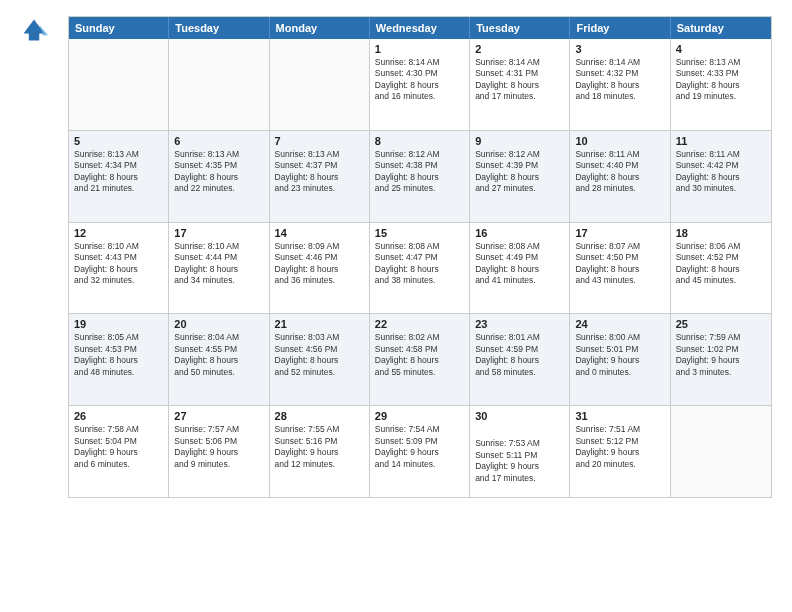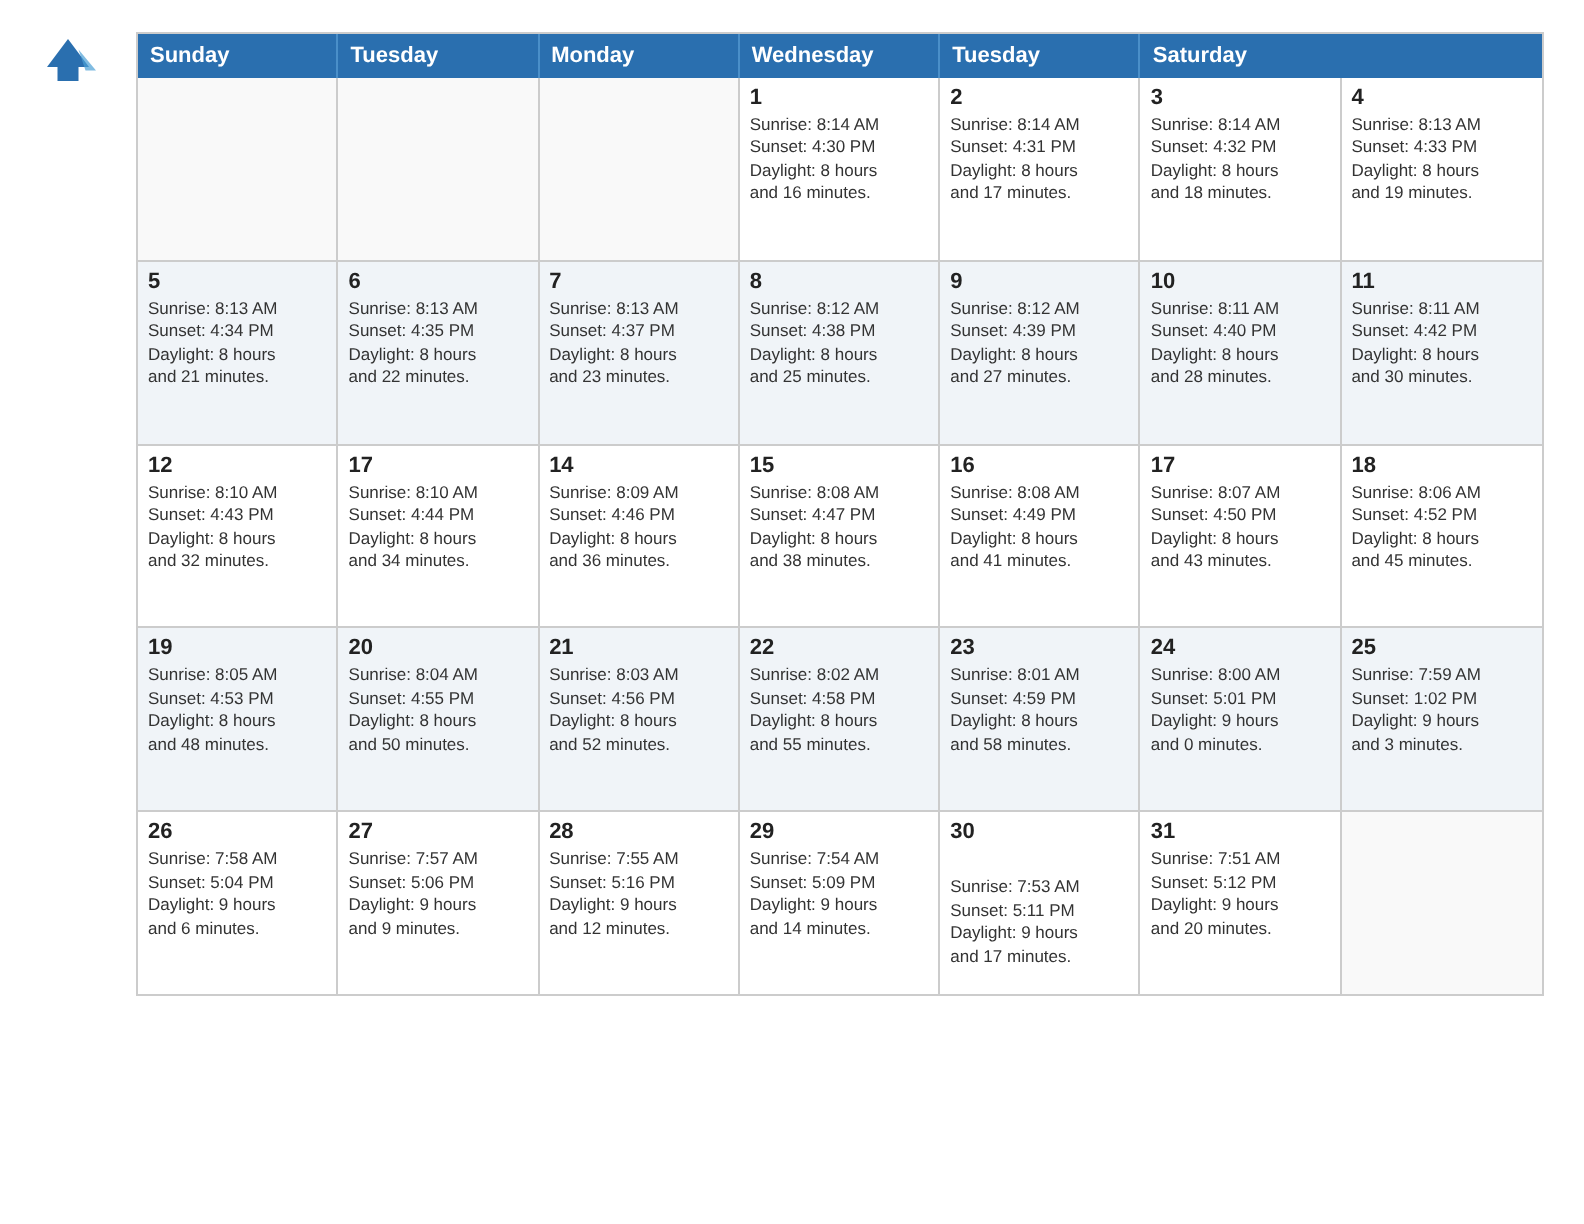--- a/index.html
+++ b/index.html
@@ -138,20 +138,21 @@
     </div>
   </div>
 
   <div class="calendar">
     <div class="cal-header">
     <div class="cal-header-cell">Sunday</div>
         <div class="cal-header-cell">Tuesday</div>
         <div class="cal-header-cell">Monday</div>
         <div class="cal-header-cell">Wednesday</div>
         <div class="cal-header-cell">Tuesday</div>
+        <div class="cal-header-cell">Friday</div>
         <div class="cal-header-cell">Saturday</div>
       </div>
     <div class="cal-body">
     <div class="cal-row">
           <div class="cal-cell empty"></div>
           <div class="cal-cell empty"></div>
           <div class="cal-cell empty"></div>
           <div class="cal-cell">
             <div class="day-num">1</div>
             <div class="cell-text" style="white-space: pre-line;">Sunrise: 8:14 AM

